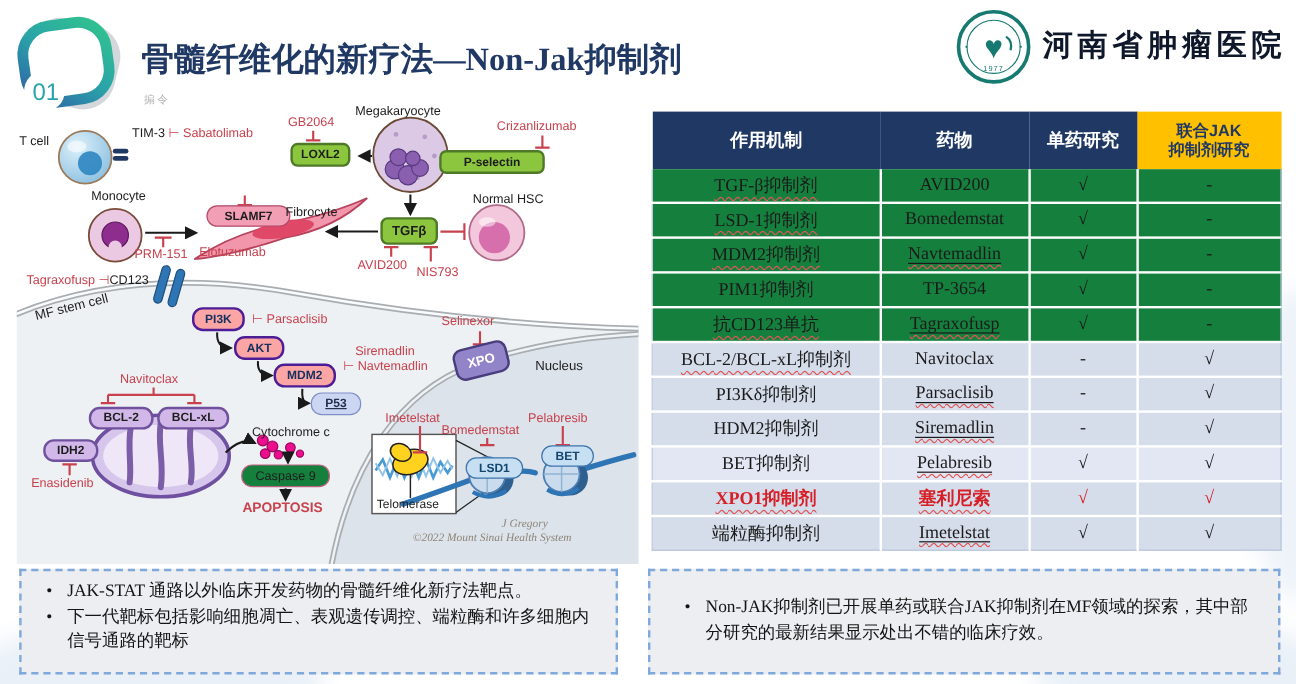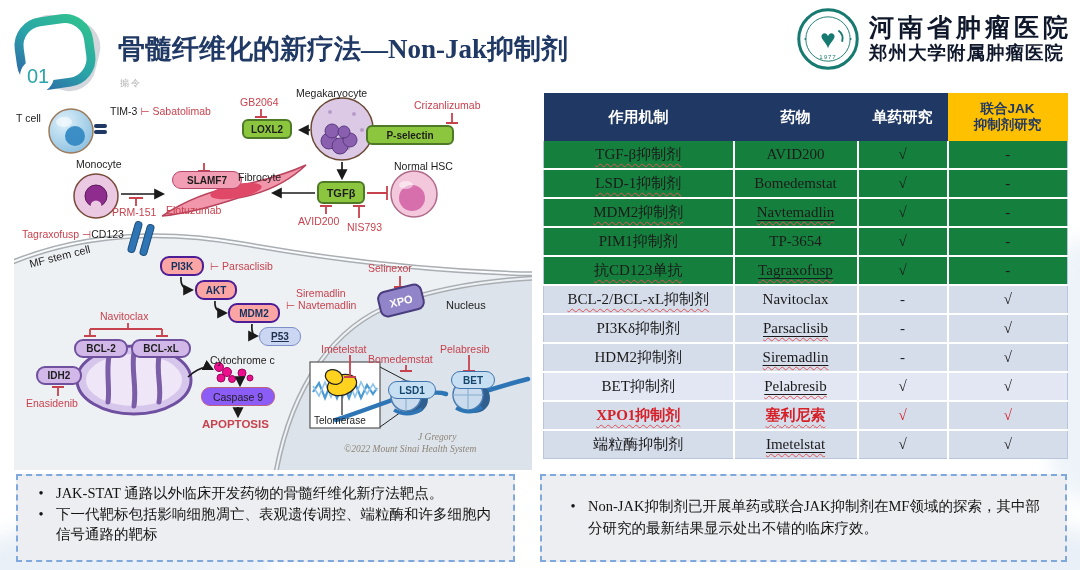--- a/index.html
+++ b/index.html
@@ -22,21 +22,21 @@
   .dl{position:absolute;font-size:10.5px;color:#1c1c1c;white-space:nowrap;z-index:3;line-height:1.15;}
   .dl.r{color:#C8424E;}
   .dl.b{font-weight:bold;}
   .pill{position:absolute;display:flex;align-items:center;justify-content:center;z-index:3;
         font-size:10px;font-weight:bold;color:#1d1d1d;border-radius:9px;box-sizing:border-box;white-space:nowrap;}
   .green{background:#8CC63F;border:2px solid #4E7A27;border-radius:6px;}
   .blue{background:#fca5a5;border:2px solid #4c1d95;color:#13305E;}
   .bluel{background:#CBD6F2;border:1.5px solid #7C8FC9;color:#22304F;text-decoration:underline;}
   .purp{background:#D2B8E8;border:2px solid #70519E;}
   .pinkp{background:#F29EB4;border:1.8px solid #B5486A;}
-  .pinkc{background:#8b5cf6;border:1.8px solid #C06080;}
+  .pinkc{background:#15803d;border:1.8px solid #C06080;}
   .cyan{background:#C6DFF2;border:1.8px solid #3F74AC;color:#14466E;}
   .xpo{background:#9184C8;border:2px solid #4A3D7E;color:#ffffff;transform:rotate(-14deg);border-radius:8px;font-size:11px;}
   
   #tblwrap{position:absolute;left:543px;top:93px;width:524px;}
   table{border-collapse:collapse;table-layout:fixed;width:524px;font-family:"Liberation Serif",serif;}
   th{height:48px;background:#203864;color:#fff;font-family:"Liberation Sans",sans-serif;
      font-weight:bold;font-size:15px;padding:0;}
   th.combo{background:#FFC000;color:#203864;font-size:13.5px;line-height:1.2;}
   td{height:27px;text-align:center;font-size:15px;color:#1a1a1a;padding:0 2px;
      border-bottom:2px solid #ffffff;border-right:2px solid #ffffff;}
@@ -95,21 +95,20 @@
       <circle cx="35" cy="35" r="31" fill="#ffffff" stroke="#177A70" stroke-width="3.2"></circle>
       <circle cx="35" cy="35" r="23.5" fill="none" stroke="#177A70" stroke-width="1"></circle>
       <text x="35" y="45" font-size="28" text-anchor="middle" fill="#177A70">♥</text>
       <path d="M 46,26 q 6,4 4,12" fill="none" stroke="#177A70" stroke-width="2"></path>
       <text x="35" y="56" font-size="6.5" text-anchor="middle" fill="#177A70" letter-spacing="1">1977</text>
       <circle cx="11" cy="35" r="1" fill="#177A70"></circle>
         <circle cx="59" cy="35" r="1" fill="#177A70"></circle>
     </svg>
     <div class="txt">
       <span class="l1">河南省肿瘤医院</span>
-      <span class="l2">郑州大学附属肿瘤医院</span>
     </div>
   </div>
 
   <div id="diag">
     <svg width="518" height="384" viewBox="0 0 518 384">
       <defs>
         <marker id="arr" viewBox="0 0 10 10" refX="8" refY="5" markerWidth="6.5" markerHeight="6.5" orient="auto-start-reverse">
           <path d="M0,0L10,5L0,10z" fill="#1a1a1a"></path>
         </marker>
         <radialGradient id="tcg" cx="0.35" cy="0.3" r="0.9">

